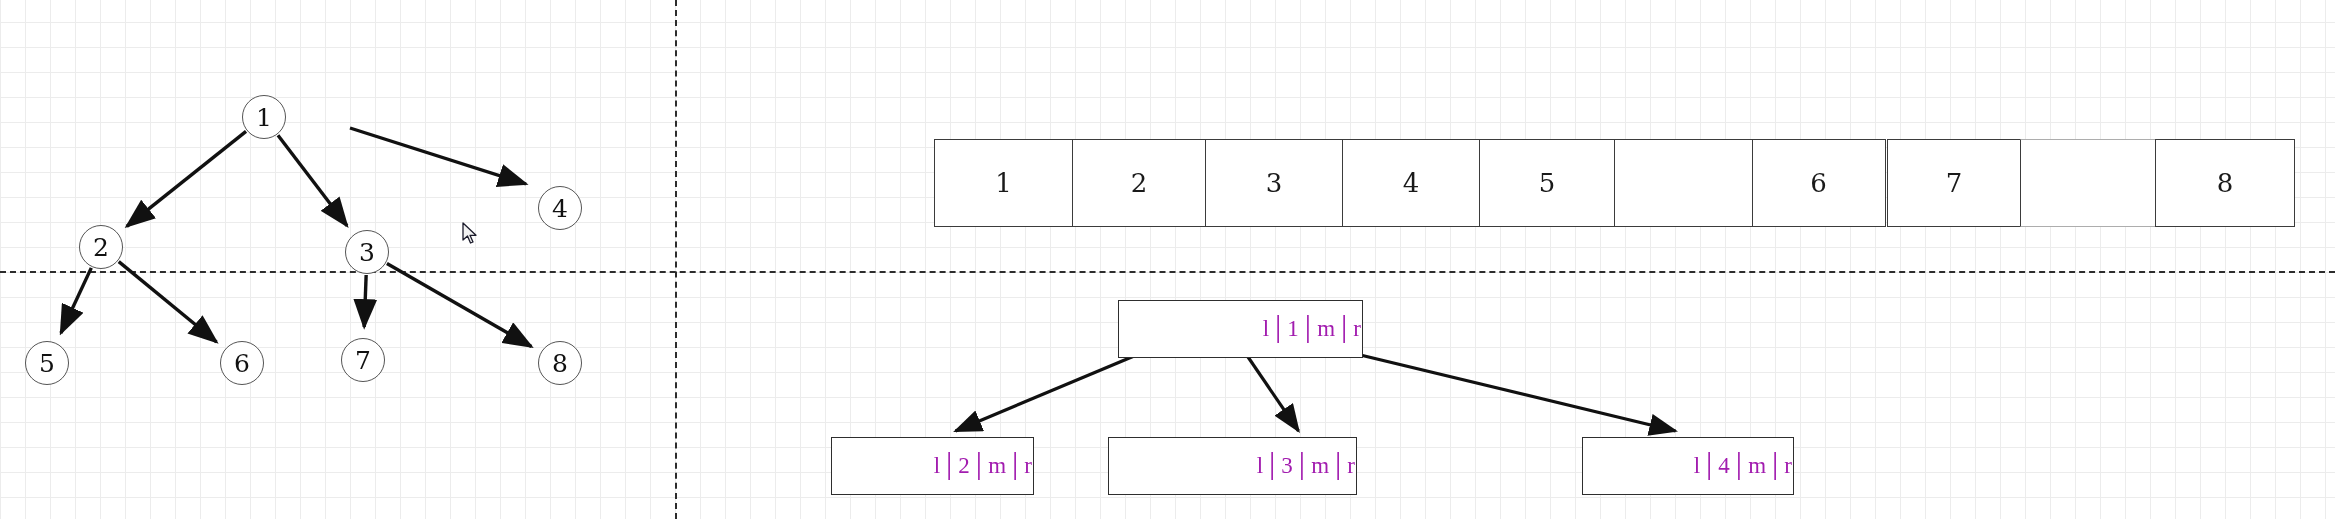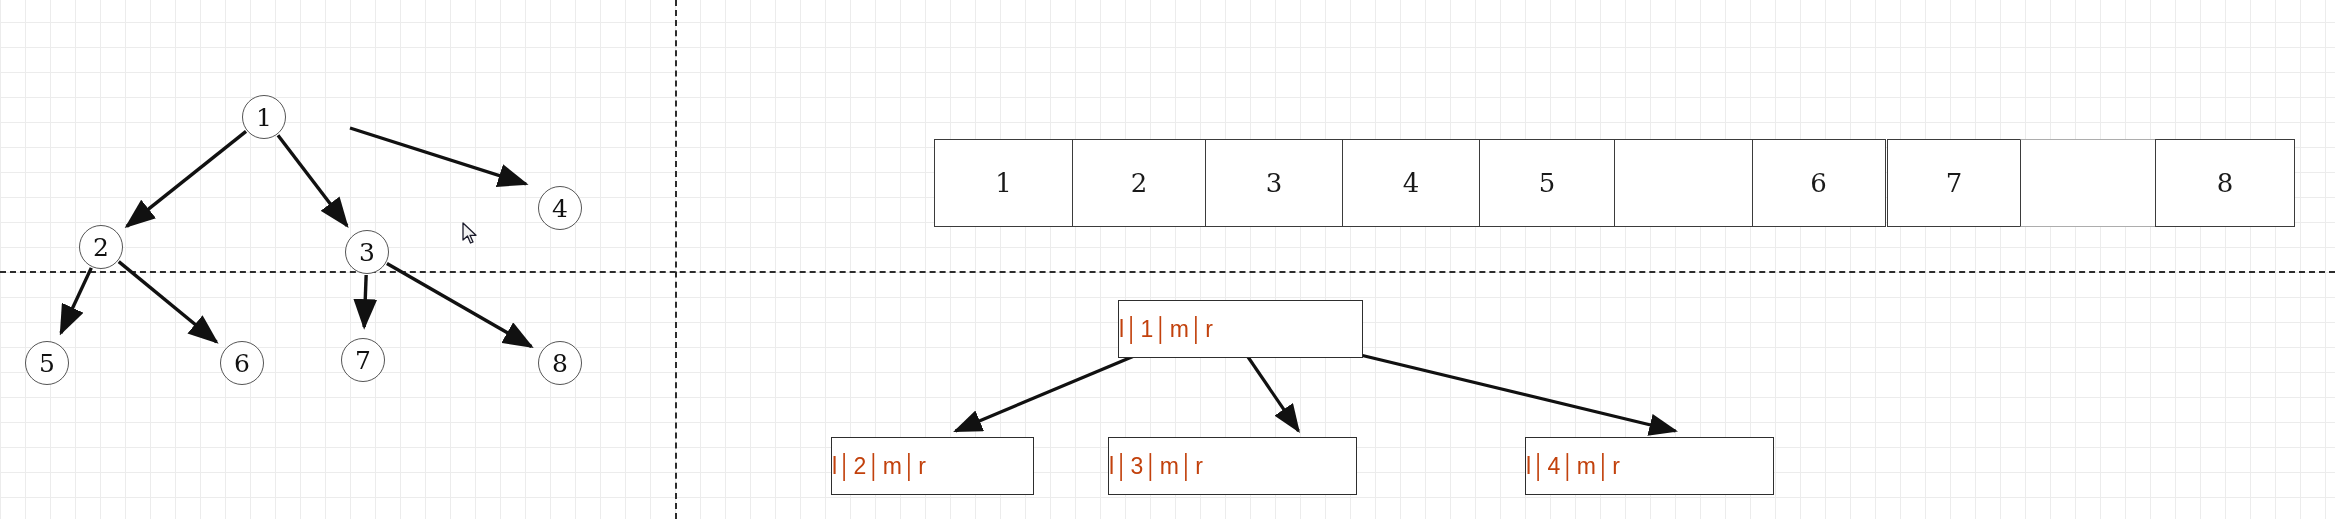--- a/index.html
+++ b/index.html
@@ -101,24 +101,24 @@
   }
 
   
   .nodebox {
     position: absolute;
     box-sizing: border-box;
     border: 1.6px solid #2e2e2e;
     background: #ffffff;
     display: flex;
     align-items: center;
-    justify-content: flex-start;
-    font-family: Liberation Sans, sans-serif;
+    justify-content: flex-end;
+    font-family: Liberation Serif, serif;
     font-size: 23px;
-    color: #c2410c;
+    color: #a21caf;
     letter-spacing: 1px;
     white-space: pre;
   }
 
   
   .cursor {
     position: absolute;
     width: 18px;
     height: 24px;
     pointer-events: none;
@@ -215,20 +215,20 @@
         <div class="array-cell" style="width: 140px; height: 88px;">
           <span>8</span>
         </div>
       </div>
     </div>
 
   <div id="box-nodes">
       <div class="nodebox" style="left: 1118px; top: 300px; width: 245px; height: 58px;"><span>l│1│m│r</span></div>
       <div class="nodebox" style="left: 831px; top: 437px; width: 203px; height: 58px;"><span>l│2│m│r</span></div>
       <div class="nodebox" style="left: 1108px; top: 437px; width: 249px; height: 58px;"><span>l│3│m│r</span></div>
-      <div class="nodebox" style="left: 1525px; top: 437px; width: 249px; height: 58px;"><span>l│4│m│r</span></div>
+      <div class="nodebox" style="left: 1582px; top: 437px; width: 212px; height: 58px;"><span>l│4│m│r</span></div>
     </div>
 
   <svg class="cursor" id="mouse-cursor" viewBox="0 0 18 24" style="left: 462px; top: 222px;">
     <polygon points="1,1 1,18 5.5,14 8.5,21 11,20 8,13.3 14,13.3" fill="#f2f2f2" stroke="#1b1b2b" stroke-width="1.3" stroke-linejoin="round"></polygon>
   </svg>
 
 </div>
 
 </body></html>

